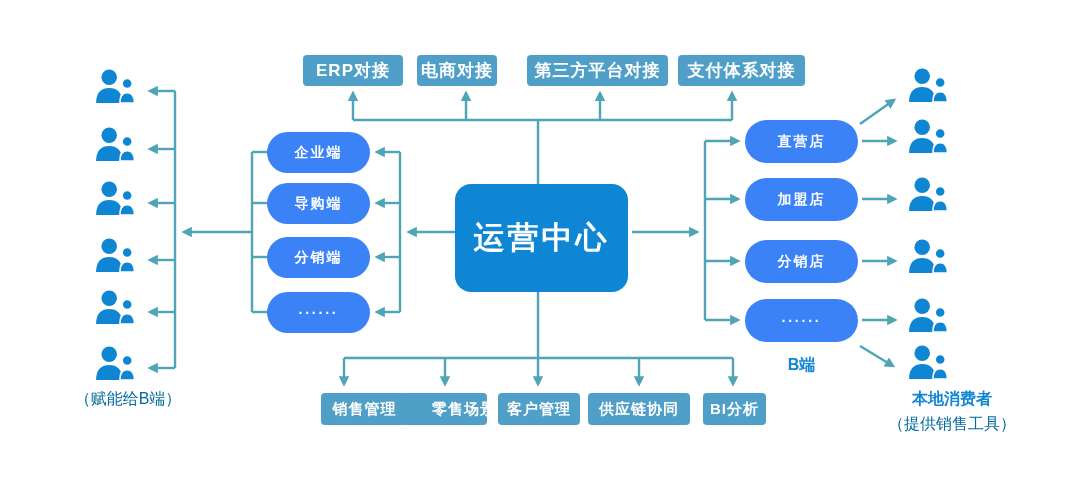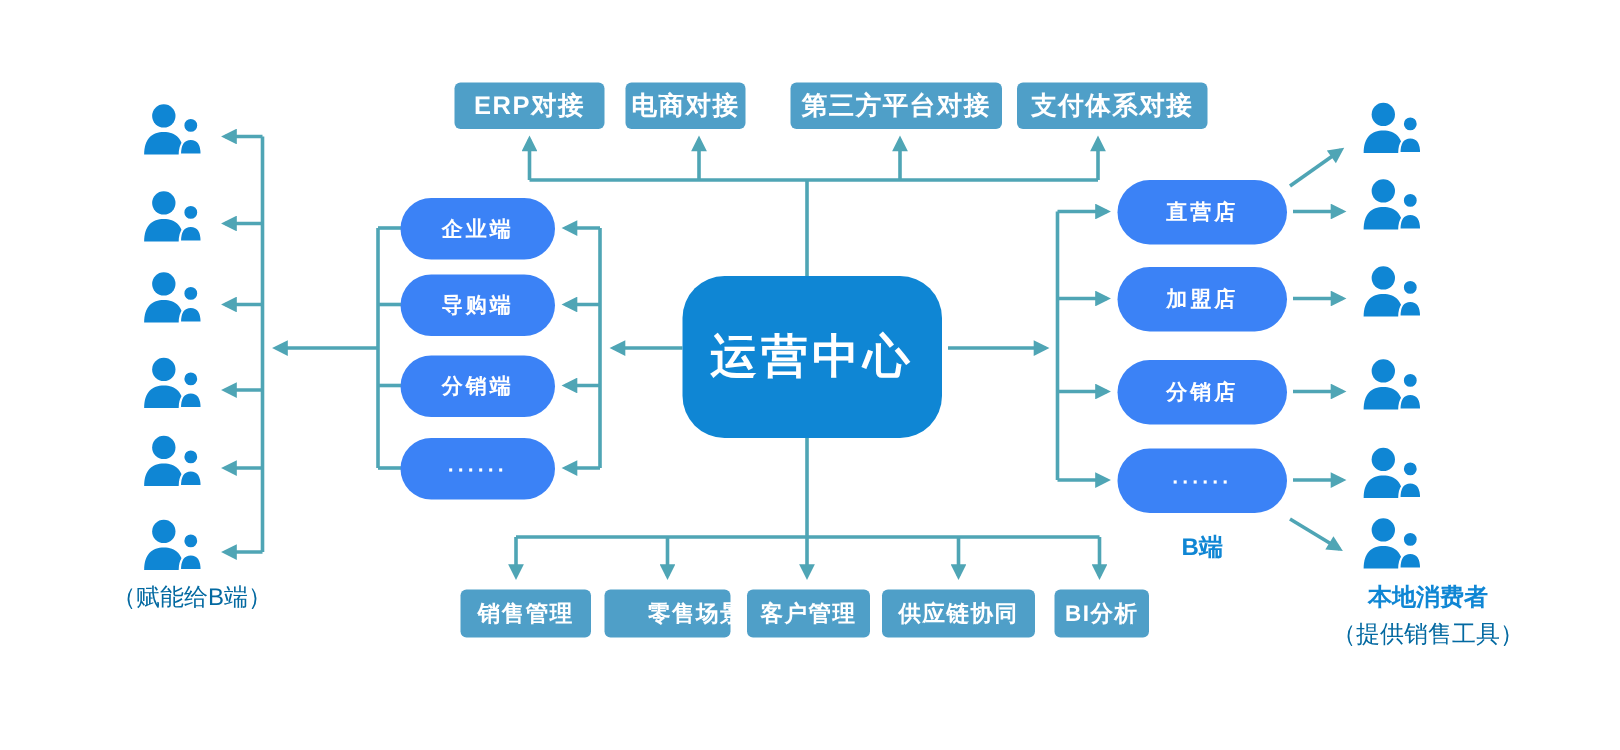--- a/index.html
+++ b/index.html
@@ -8,21 +8,21 @@
     font-family:"Liberation Sans",sans-serif;overflow:hidden;
   }
   svg.connectors{position:absolute;left:0;top:0;pointer-events:none;z-index:1;}
   .node{
     position:absolute;display:flex;align-items:center;justify-content:center;
     color:#fff;z-index:2;box-sizing:border-box;white-space:nowrap;
   }
   .tbox{background:#4F9FC8;border-radius:4px;font-size:17px;font-weight:700;letter-spacing:1px;}
   .bbox{background:#4F9FC8;border-radius:4px;font-size:15px;font-weight:700;letter-spacing:1px;}
   .pill{background:#3b82f6;border-radius:999px;font-size:14px;font-weight:700;letter-spacing:2px;}
-  .center-node{background:#0F86D4;border-radius:28px;font-size:31px;font-weight:700;letter-spacing:3px;}
+  .center-node{background:#0F86D4;border-radius:16px;font-size:31px;font-weight:700;letter-spacing:3px;}
   .blabel{position:absolute;text-align:center;color:#0F86D4;font-size:16px;font-weight:700;z-index:2;}
   .caption{position:absolute;text-align:center;font-size:16px;line-height:25px;z-index:2;white-space:nowrap;}
   .caption .t{color:#0F86D4;font-weight:700;display:block;}
   .caption .n{color:#0369a1;font-weight:400;display:block;}
   .users{position:absolute;width:43px;height:35px;z-index:2;}
   .hidden-defs{position:absolute;width:0;height:0;overflow:hidden;}
 </style>
 </head>
 <body>
 
@@ -120,21 +120,21 @@
   <div class="node pill" style="left:267px;top:183px;width:103px;height:41px;">导购端</div>
   <div class="node pill" style="left:267px;top:237px;width:103px;height:41px;">分销端</div>
   <div class="node pill" style="left:267px;top:292px;width:103px;height:41px;">······</div>
 
   <div class="node pill" style="left:745px;top:120px;width:113px;height:43px;">直营店</div>
   <div class="node pill" style="left:745px;top:178px;width:113px;height:43px;">加盟店</div>
   <div class="node pill" style="left:745px;top:240px;width:113px;height:43px;">分销店</div>
   <div class="node pill" style="left:745px;top:299px;width:113px;height:43px;">······</div>
   <div class="blabel" style="left:745px;top:355px;width:113px;">B端</div>
 
-  <div class="node bbox" style="left:307px;top:393px;width:87px;height:32px;">销售管理</div>
+  <div class="node bbox" style="left:321px;top:393px;width:87px;height:32px;">销售管理</div>
   <div class="node bbox" style="left:403px;top:393px;width:84px;height:32px;padding-left:38px;">零售场景</div>
   <div class="node bbox" style="left:588px;top:393px;width:102px;height:32px;">供应链协同</div>
   <div class="node bbox" style="left:498px;top:393px;width:82px;height:32px;">客户管理</div>
   <div class="node bbox" style="left:703px;top:393px;width:63px;height:32px;">BI分析</div>
 
   <svg class="users" style="left:95px;top:69px" fill="#0F86D4">
       <use href="#users-sym"></use>
     </svg>
   <svg class="users" style="left:95px;top:127px" fill="#0F86D4">
       <use href="#users-sym"></use>

